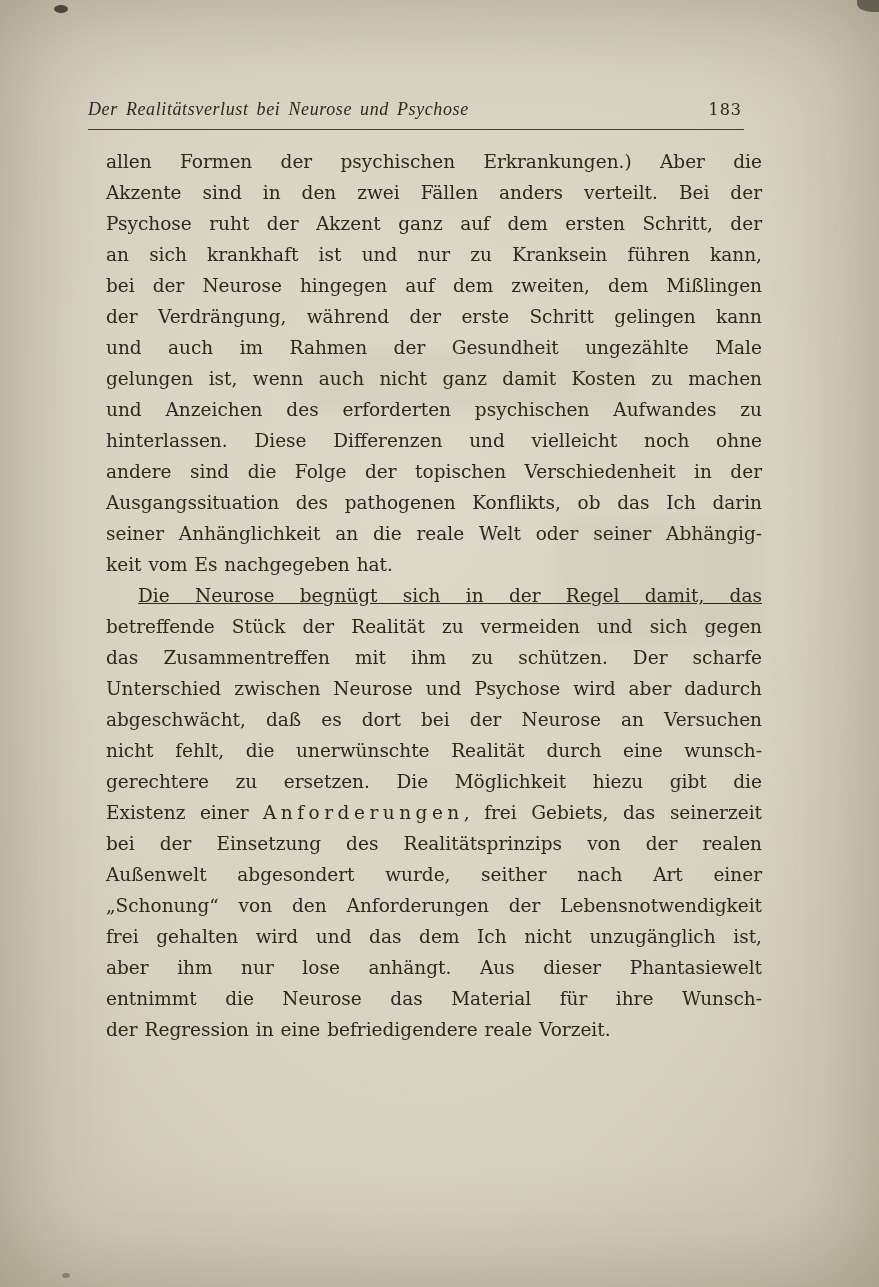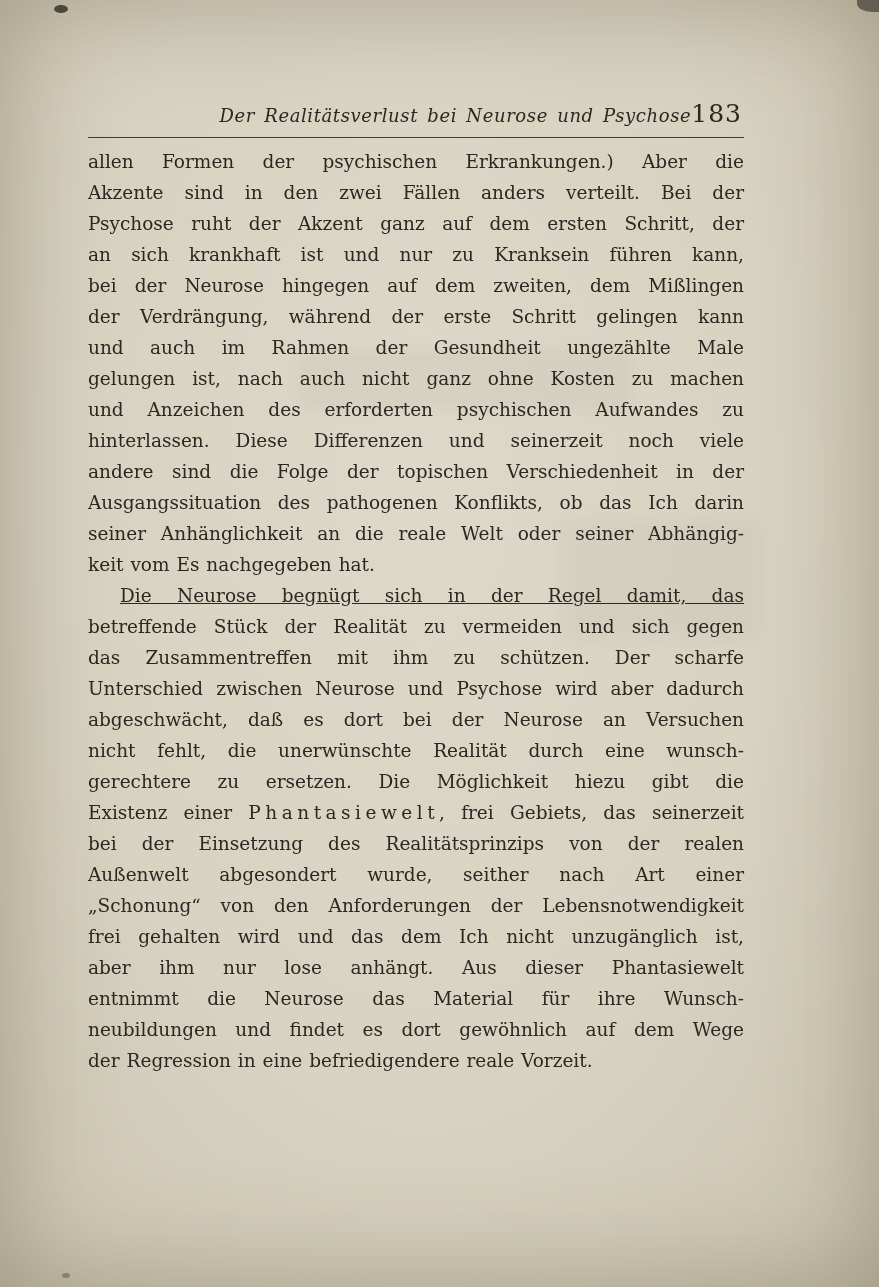--- a/index.html
+++ b/index.html
@@ -37,35 +37,36 @@
     top: 99px;
     width: 656px;
     display: flex;
     align-items: baseline;
     border-bottom: 1.5px solid #42""3d33;
     border-bottom: 1.5px solid #423d33;
     padding-bottom: 9px;
   }
   .running-header-title {
     flex: 1;
-    text-align: right;
+    text-align: left;
     font-style: italic;
     font-size: 18px;
     letter-spacing: 0.6px;
     word-spacing: 3px;
+    font-family: Liberation Serif, serif;
   }
   .page-number {
-    font-size: 25px;
+    font-size: 16px;
     letter-spacing: 1px;
     padding-right: 2px;
   }
   
   .body-text {
     position: absolute;
-    left: 88px;
+    left: 106px;
     top: 146px;
     width: 656px;
     font-size: 18.5px;
   }
   .line {
     line-height: 31px;
     height: 31px;
     text-align: justify;
     text-align-last: justify;
     word-spacing: 1px;
@@ -150,38 +151,37 @@
   </div>
 
   <div class="body-text">
       <div class="line">allen Formen der psychischen Erkrankungen.) Aber die</div>
       <div class="line">Akzente sind in den zwei Fällen anders verteilt. Bei der</div>
       <div class="line">Psychose ruht der Akzent ganz auf dem ersten Schritt, der</div>
       <div class="line">an sich krankhaft ist und nur zu Kranksein führen kann,</div>
       <div class="line">bei der Neurose hingegen auf dem zweiten, dem Mißlingen</div>
       <div class="line">der Verdrängung, während der erste Schritt gelingen kann</div>
       <div class="line">und auch im Rahmen der Gesundheit ungezählte Male</div>
-      <div class="line">gelungen ist, nach auch nicht ganz ohne Kosten zu machen</div>
+      <div class="line">gelungen ist, wenn auch nicht ganz damit Kosten zu machen</div>
       <div class="line">und Anzeichen des erforderten psychischen Aufwandes zu</div>
-      <div class="line">hinterlassen. Diese Differenzen und seinerzeit noch viele</div>
+      <div class="line">hinterlassen. Diese Differenzen und vielleicht noch ohne</div>
       <div class="line">andere sind die Folge der topischen Verschiedenheit in der</div>
       <div class="line">Ausgangssituation des pathogenen Konflikts, ob das Ich darin</div>
       <div class="line">seiner Anhänglichkeit an die reale Welt oder seiner Abhängig-</div>
       <div class="line lastline">keit vom Es nachgegeben hat.</div>
       <div class="line indent">Die Neurose begnügt sich in der Regel damit, das</div>
       <div class="line">betreffende Stück der Realität zu vermeiden und sich gegen</div>
       <div class="line">das Zusammentreffen mit ihm zu schützen. Der scharfe</div>
       <div class="line">Unterschied zwischen Neurose und Psychose wird aber dadurch</div>
       <div class="line">abgeschwächt, daß es dort bei der Neurose an Versuchen</div>
       <div class="line">nicht fehlt, die unerwünschte Realität durch eine wunsch-</div>
       <div class="line">gerechtere zu ersetzen. Die Möglichkeit hiezu gibt die</div>
-      <div class="line"><span>Existenz einer </span><span class="sperr">Phantasiewelt</span><span>, frei Gebiets, das seinerzeit</span></div>
+      <div class="line"><span>Existenz einer </span><span class="sperr">Anforderungen</span><span>, frei Gebiets, das seinerzeit</span></div>
       <div class="line">bei der Einsetzung des Realitätsprinzips von der realen</div>
       <div class="line">Außenwelt abgesondert wurde, seither nach Art einer</div>
       <div class="line">„Schonung“ von den Anforderungen der Lebensnotwendigkeit</div>
       <div class="line">frei gehalten wird und das dem Ich nicht unzugänglich ist,</div>
       <div class="line">aber ihm nur lose anhängt. Aus dieser Phantasiewelt</div>
       <div class="line">entnimmt die Neurose das Material für ihre Wunsch-</div>
-      <div class="line">neubildungen und findet es dort gewöhnlich auf dem Wege</div>
       <div class="line lastline">der Regression in eine befriedigendere reale Vorzeit.</div>
     </div>
 
 </div>
 
 </body></html>

